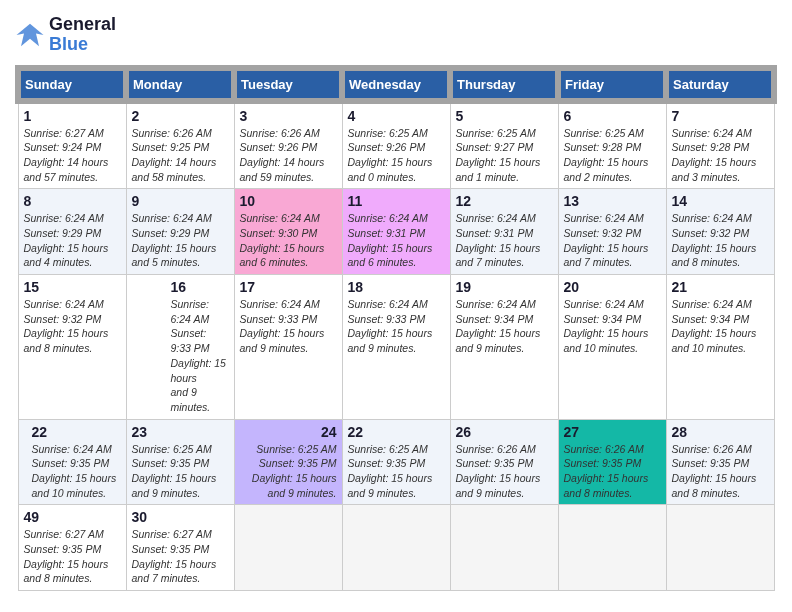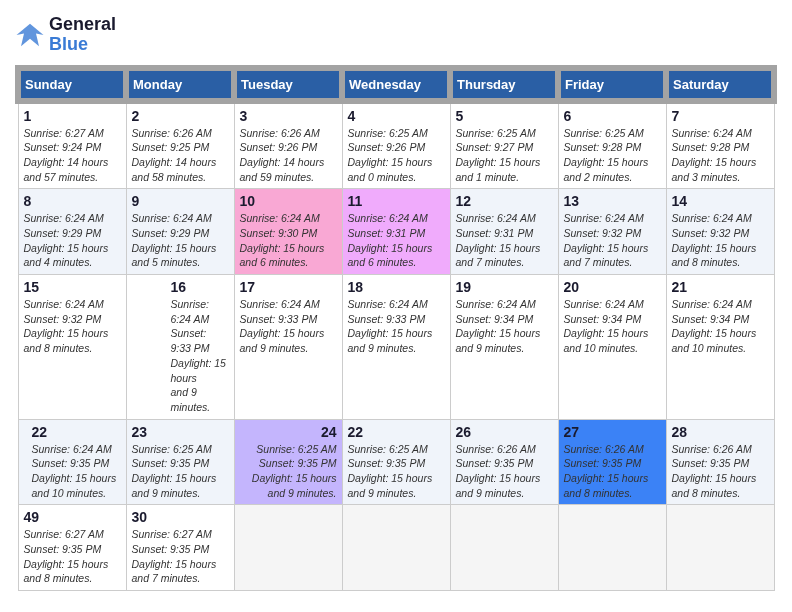--- a/index.html
+++ b/index.html
@@ -305,21 +305,21 @@
 Daylight: 15 hours
 and 9 minutes.</div>
         </td>
         <td style="background: rgb(240, 244, 250);">
           <span class="day-num">26</span>
           <div class="day-info" style="white-space: pre-line;">Sunrise: 6:26 AM
 Sunset: 9:35 PM
 Daylight: 15 hours
 and 9 minutes.</div>
         </td>
-        <td style="background: #3b82f6;">
+        <td style="background: #14b8a6;">
           <span class="day-num">27</span>
           <div class="day-info" style="white-space: pre-line;">Sunrise: 6:26 AM
 Sunset: 9:35 PM
 Daylight: 15 hours
 and 8 minutes.</div>
         </td>
         <td style="background: rgb(240, 244, 250);">
           <span class="day-num">28</span>
           <div class="day-info" style="white-space: pre-line;">Sunrise: 6:26 AM
 Sunset: 9:35 PM

